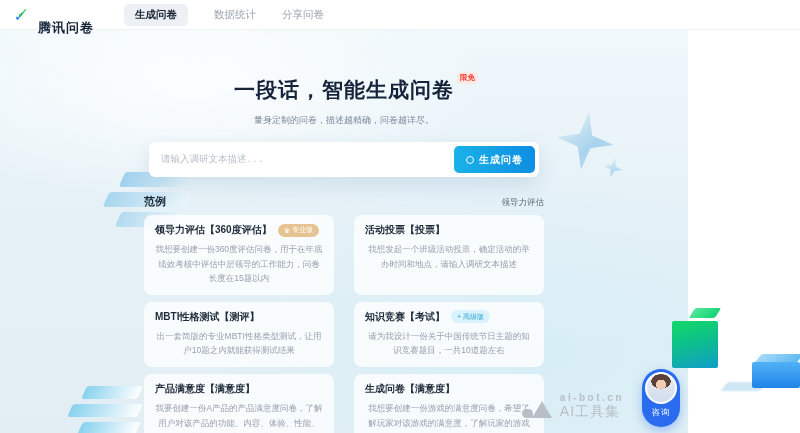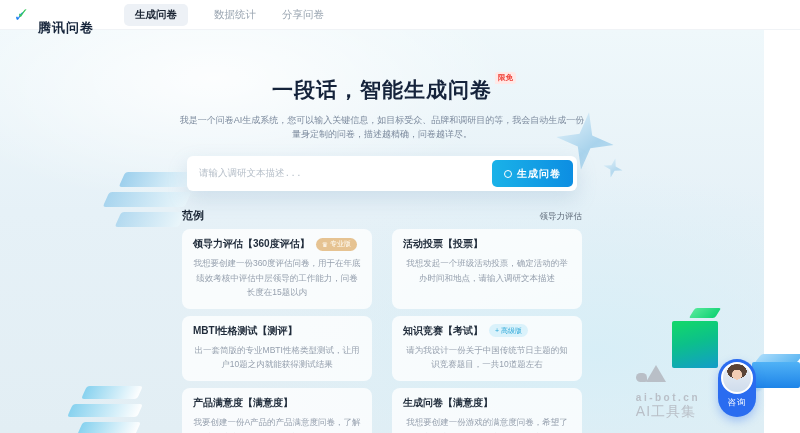--- a/index.html
+++ b/index.html
@@ -24,21 +24,21 @@
   .brand-name { font-size:13px; font-weight:bold; color:#17263c; letter-spacing:1px;margin-top:27px; }
   .tabs { display:flex; align-items:center; margin-left:30px; gap:26px; }
   .tab { font-size:10.5px; color:#9aa5b1; cursor:pointer; }
   .tab.active {
     background:#edf1f6; color:#1a2433; font-weight:bold;
     padding:4px 11px; border-radius:5px;
   }
 
   
   .main {
-    position:relative; width:764px; height:403px;
+    position:relative; width:688px; height:403px;
     background:
       radial-gradient(420px 180px at 28% 12%, rgba(255,255,255,.85), rgba(255,255,255,0) 70%),
       radial-gradient(500px 260px at 78% 80%, rgba(214,238,247,.9), rgba(214,238,247,0) 70%),
       linear-gradient(180deg,#eff8fb 0%, #e6f1f7 45%, #e2eef4 100%);
   }
   .decor { position:absolute; z-index:0; }
 
   
   .bar { border-radius:3px; position:absolute; }
   .lbars .bar { background:linear-gradient(90deg, rgba(132,196,233,.75), rgba(236,248,252,.95)); transform:skewX(-24deg); }
@@ -130,38 +130,38 @@
     font-size:7px; padding:1.5px 6px; border-radius:8px; white-space:nowrap;
   }
   .badge.gold { background:linear-gradient(90deg,#ecc globalize,#e6c392); background:#e6c392; color:#fffdf6; }
   .badge.cyan { background:#daf2fb; color:#2aa7d8; }
   .badge-icon { font-size:7px; line-height:1; }
   .card-body { margin-top:5px; font-size:8.5px; color:#96a0ae; line-height:1.72; }
 
   
   .watermark {
     position:absolute; right:64px; bottom:12px; z-index:3;
-    display:flex; gap:8px; color:#b9bfc7;flex-direction:column;
+    display:flex; align-items:center; gap:8px; color:#b9bfc7;
   }
   .wm-logo { position:relative; width:30px; height:26px; }
   .wm-tri-big {
     position:absolute; right:0; bottom:2px; width:0; height:0;
     border-left:10px solid transparent; border-right:10px solid transparent;
     border-bottom:17px solid #b9bfc7;
   }
   .wm-tri-small {
     position:absolute; left:0; bottom:2px; width:11px; height:9px;
     background:#b9bfc7; border-radius:5px 5px 2px 5px;
   }
   .wm-line1 { font-size:10px; font-weight:bold; letter-spacing:2.5px; }
   .wm-line2 { font-size:14px; font-weight:normal; letter-spacing:1px; }
 
   
   .consult {
-    position:absolute; right:8px; bottom:16px; z-index:6;
+    position:absolute; right:8px; bottom:6px; z-index:6;
     width:38px; height:58px; background:#2a6cf0; border-radius:19px;
     display:flex; flex-direction:column; align-items:center;
     padding-top:3px; cursor:pointer; box-shadow:0 4px 10px rgba(42,108,240,.35);
   }
   .consult-avatar {
     width:32px; height:32px; border-radius:50%;
     background:
       radial-gradient(9px 9px at 50% 38%, #f2cdb4 55%, rgba(242,205,180,0) 56%),
       radial-gradient(16px 12px at 50% 26%, #5a4336 60%, rgba(90,67,54,0) 61%),
       linear-gradient(180deg,#e9eef5 0%, #cfdcec 100%);
@@ -213,21 +213,20 @@
       <div class="slab-cap" style="left:758px; top:324px; width:42px; height:9px;"></div>
       <div class="slab" style="left:752px; top:332px; width:48px; height:26px;"></div>
     </div>
 
     <div class="hero">
       <span class="hero-title-row">
         <span class="hero-title">一段话，智能生成问卷</span>
         <span class="free-badge">限免</span>
       </span>
       <div class="hero-sub">
-        <div>我是一个问卷AI生成系统，您可以输入关键信息，如目标受众、品牌和调研目的等，我会自动生成一份</div>
         <div>量身定制的问卷，描述越精确，问卷越详尽。</div>
       </div>
     </div>
 
     <div class="input-row">
       <input class="survey-input" type="text" value="" placeholder="请输入调研文本描述..." style="">
       <button class="gen-btn">
         <span class="gen-icon"></span>
         <span>生成问卷</span>
       </button>

